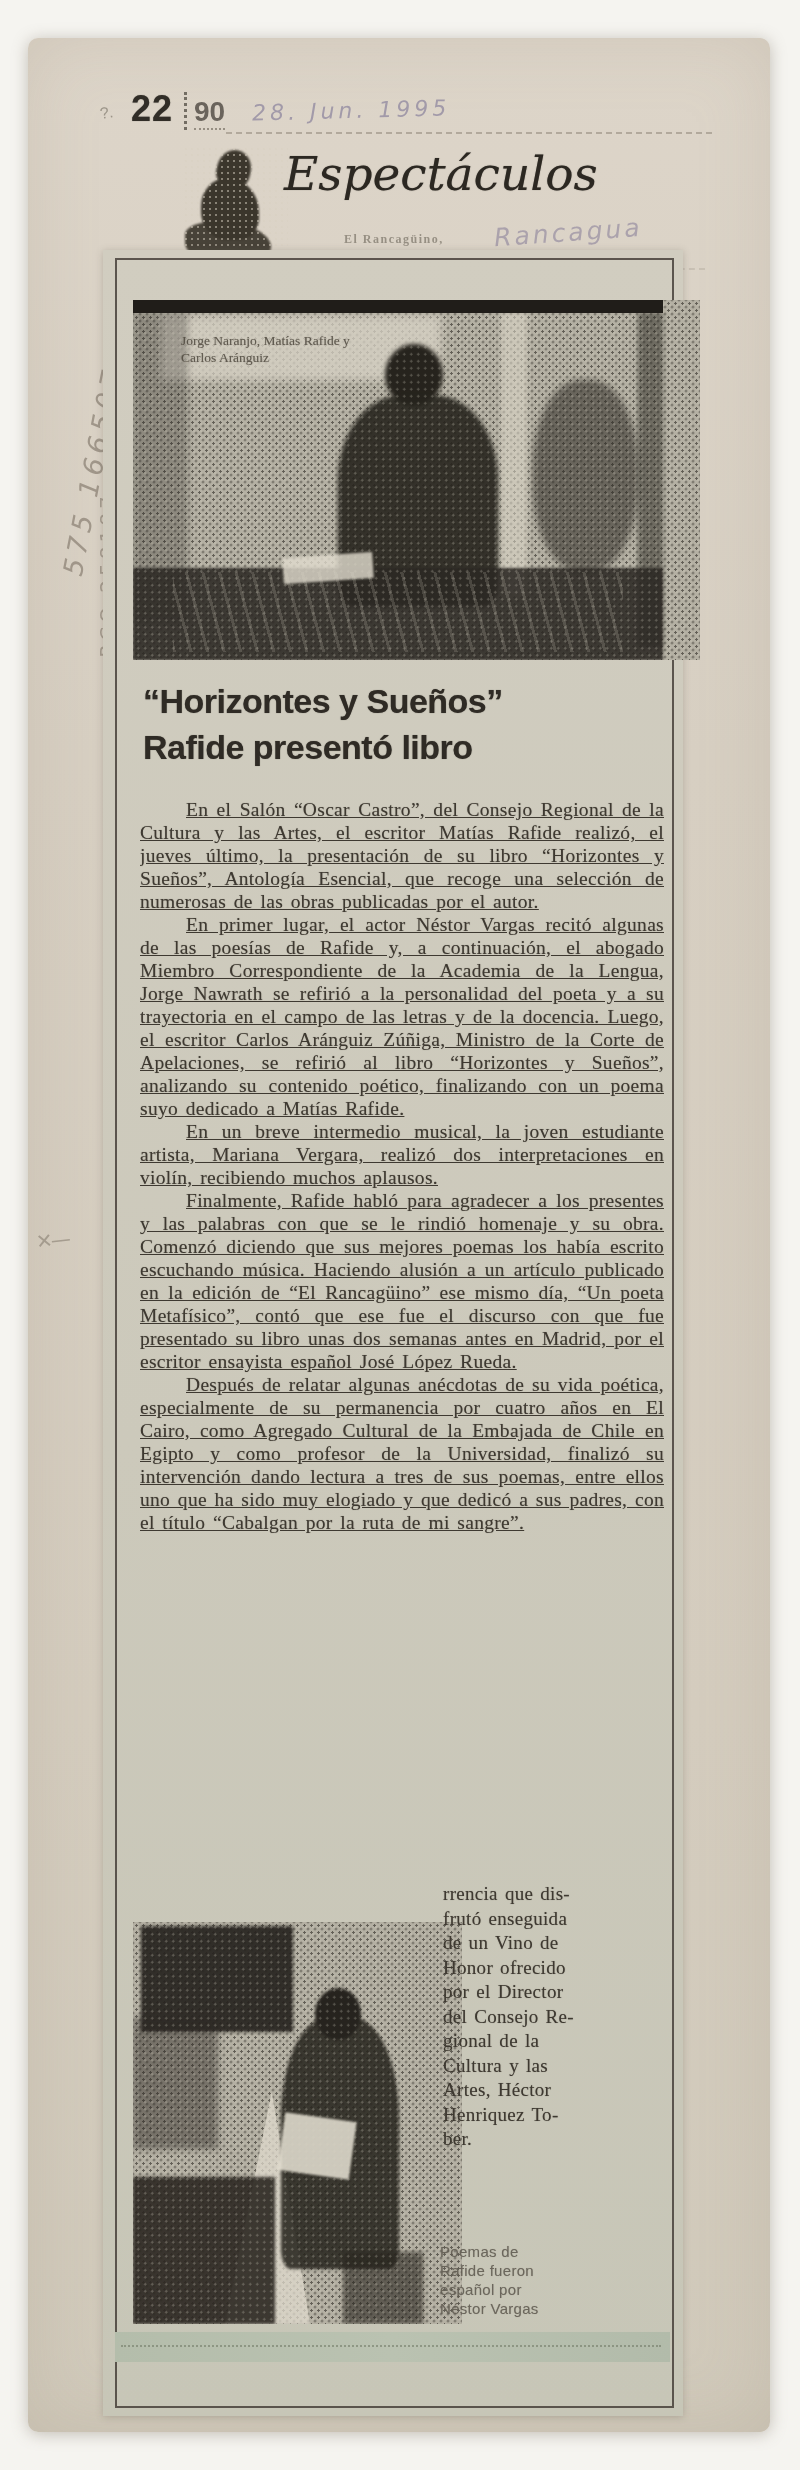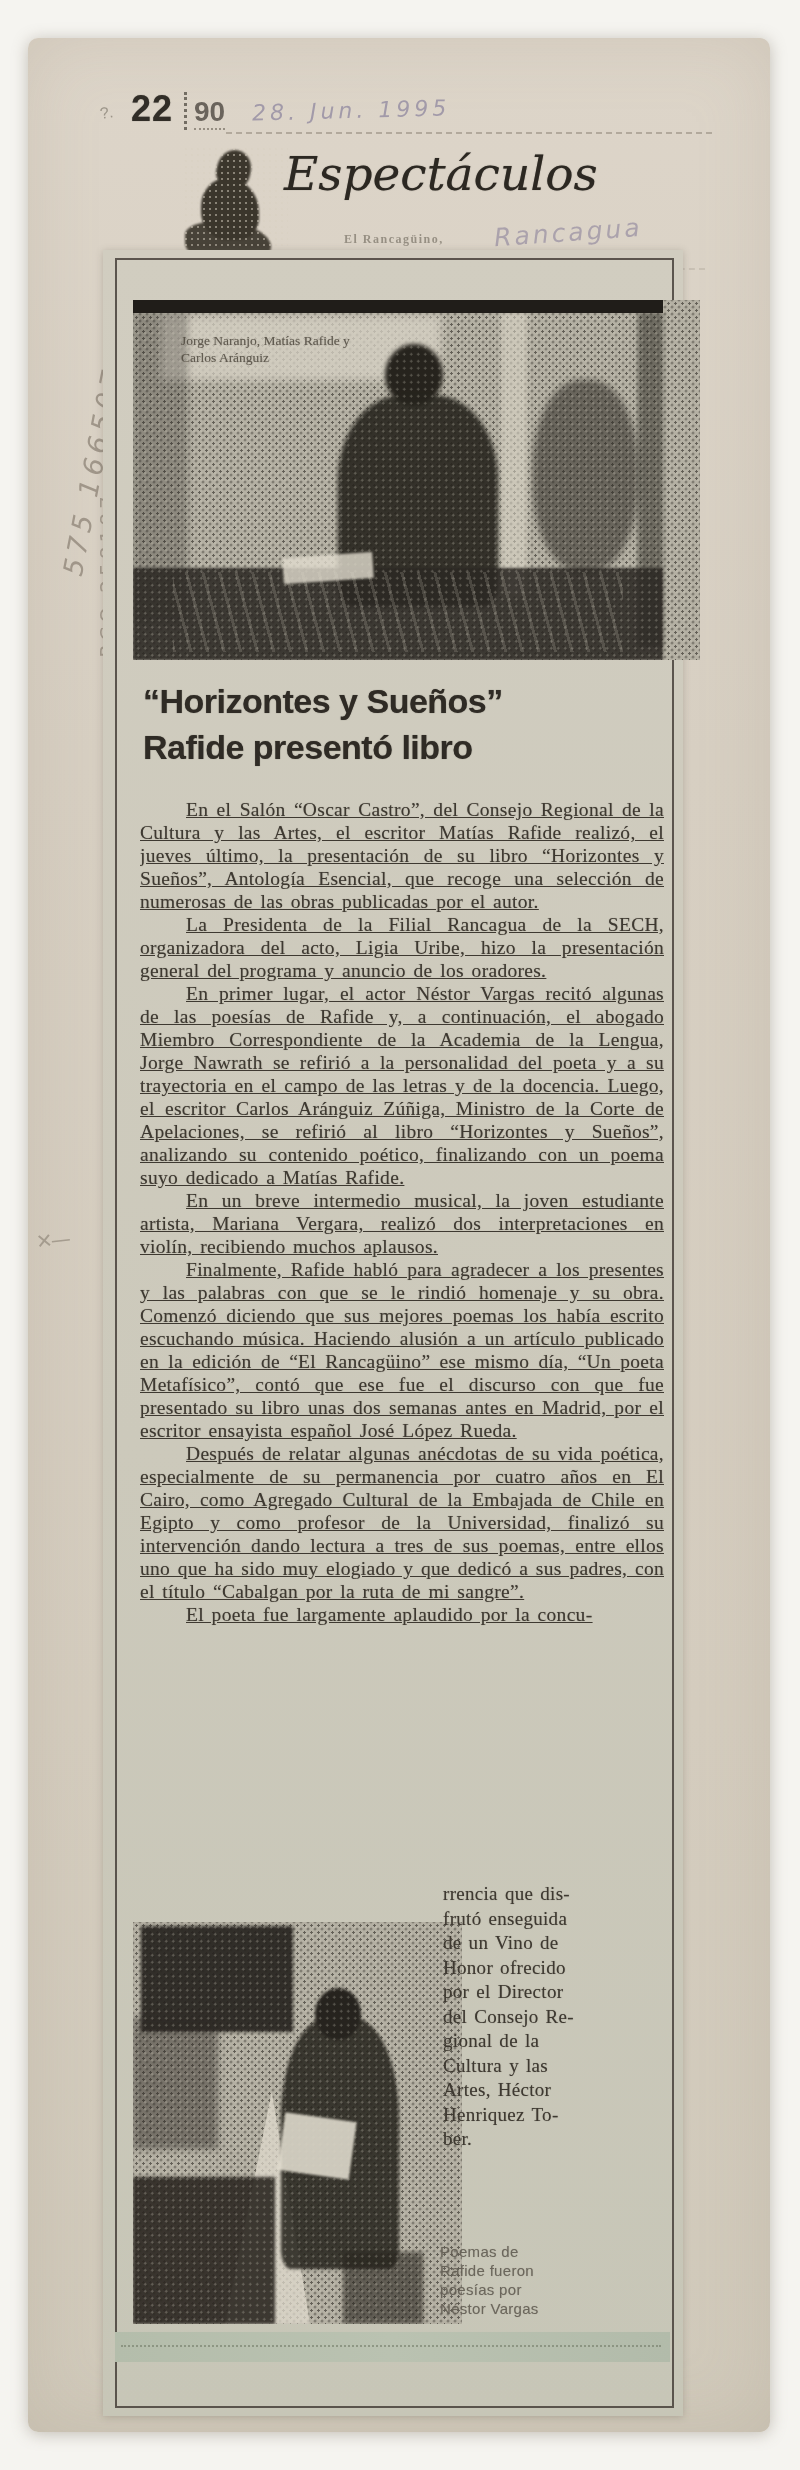--- a/index.html
+++ b/index.html
@@ -190,26 +190,24 @@
       </div>
     </div>
 
     <div class="headline">
       <div>“Horizontes y Sueños”</div>
       <div>Rafide presentó libro</div>
     </div>
 
     <div class="body-col">
       <p>En el Salón “Oscar Castro”, del Consejo Regional de la Cultura y las Artes, el escritor Matías Rafide realizó, el jueves último, la presentación de su libro “Horizontes y Sueños”, Antología Esencial, que recoge una selección de numerosas de las obras publicadas por el autor.</p>
-      <p>La Presidenta de la Filial Rancagua de la SECH, organizadora del acto, Ligia Uribe, hizo la presentación general del programa y anuncio de los oradores.</p>
       <p>En primer lugar, el actor Néstor Vargas recitó algunas de las poesías de Rafide y, a continuación, el abogado Miembro Correspondiente de la Academia de la Lengua, Jorge Nawrath se refirió a la personalidad del poeta y a su trayectoria en el campo de las letras y de la docencia. Luego, el escritor Carlos Aránguiz Zúñiga, Ministro de la Corte de Apelaciones, se refirió al libro “Horizontes y Sueños”, analizando su contenido poético, finalizando con un poema suyo dedicado a Matías Rafide.</p>
       <p>En un breve intermedio musical, la joven estudiante artista, Mariana Vergara, realizó dos interpretaciones en violín, recibiendo muchos aplausos.</p>
       <p>Finalmente, Rafide habló para agradecer a los presentes y las palabras con que se le rindió homenaje y su obra. Comenzó diciendo que sus mejores poemas los había escrito escuchando música. Haciendo alusión a un artículo publicado en la edición de “El Rancagüino” ese mismo día, “Un poeta Metafísico”, contó que ese fue el discurso con que fue presentado su libro unas dos semanas antes en Madrid, por el escritor ensayista español José López Rueda.</p>
       <p>Después de relatar algunas anécdotas de su vida poética, especialmente de su permanencia por cuatro años en El Cairo, como Agregado Cultural de la Embajada de Chile en Egipto y como profesor de la Universidad, finalizó su intervención dando lectura a tres de sus poemas, entre ellos uno que ha sido muy elogiado y que dedicó a sus padres, con el título “Cabalgan por la ruta de mi sangre”.</p>
-      <p>El poeta fue largamente aplaudido por la concu-</p>
     </div>
 
     <div class="photo photo2 halftone">
       <div class="blob p2-topblock"></div>
       <div class="blob p2-midband"></div>
       <div class="blob p2-wedge"></div>
       <div class="blob p2-fig"></div>
       <div class="blob p2-head"></div>
       <div class="blob p2-paper"></div>
       <div class="blob p2-bottomleft"></div>
@@ -227,21 +225,21 @@
       <div>gional de la</div>
       <div>Cultura y las</div>
       <div>Artes, Héctor</div>
       <div>Henriquez To-</div>
       <div>ber.</div>
     </div>
 
     <div class="photo-credit">
       <div>Poemas de</div>
       <div>Rafide fueron</div>
-      <div>poesías por</div>
+      <div>español por</div>
       <div>Néstor Vargas</div>
     </div>
 
     <div class="green-band">
       <div class="tick"></div>
     </div>
   </div>
 
 </div>
 

